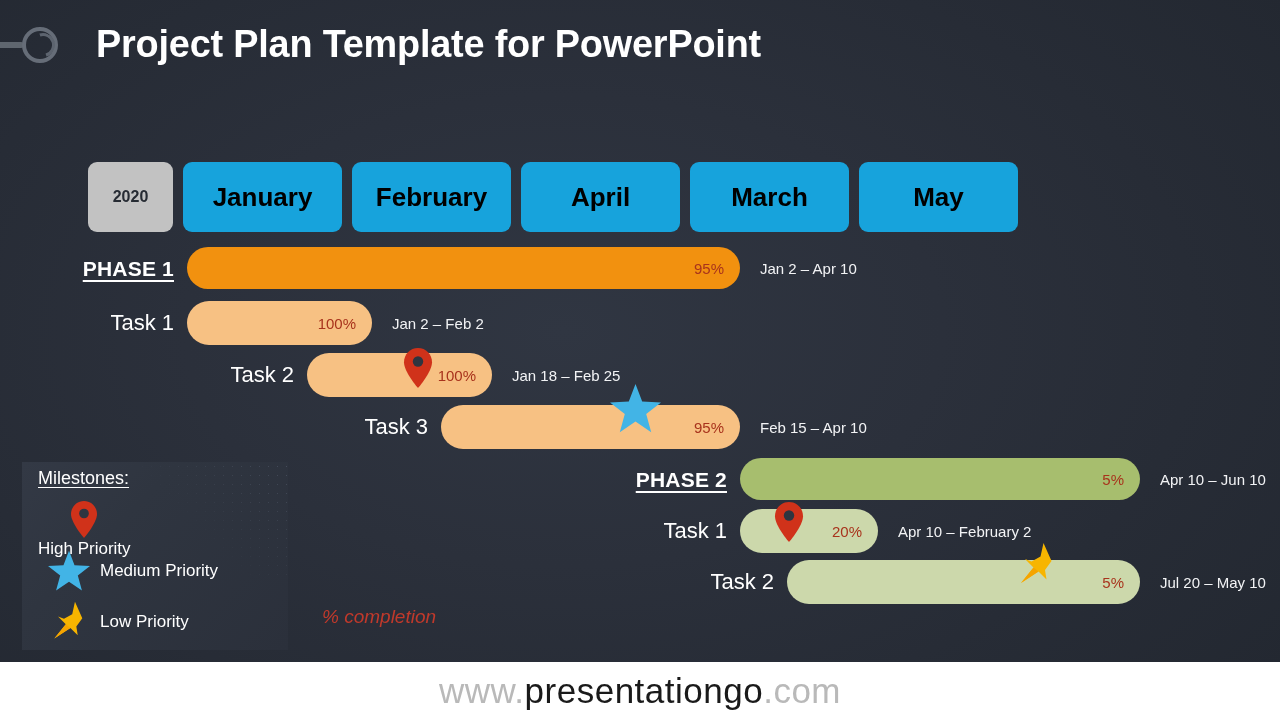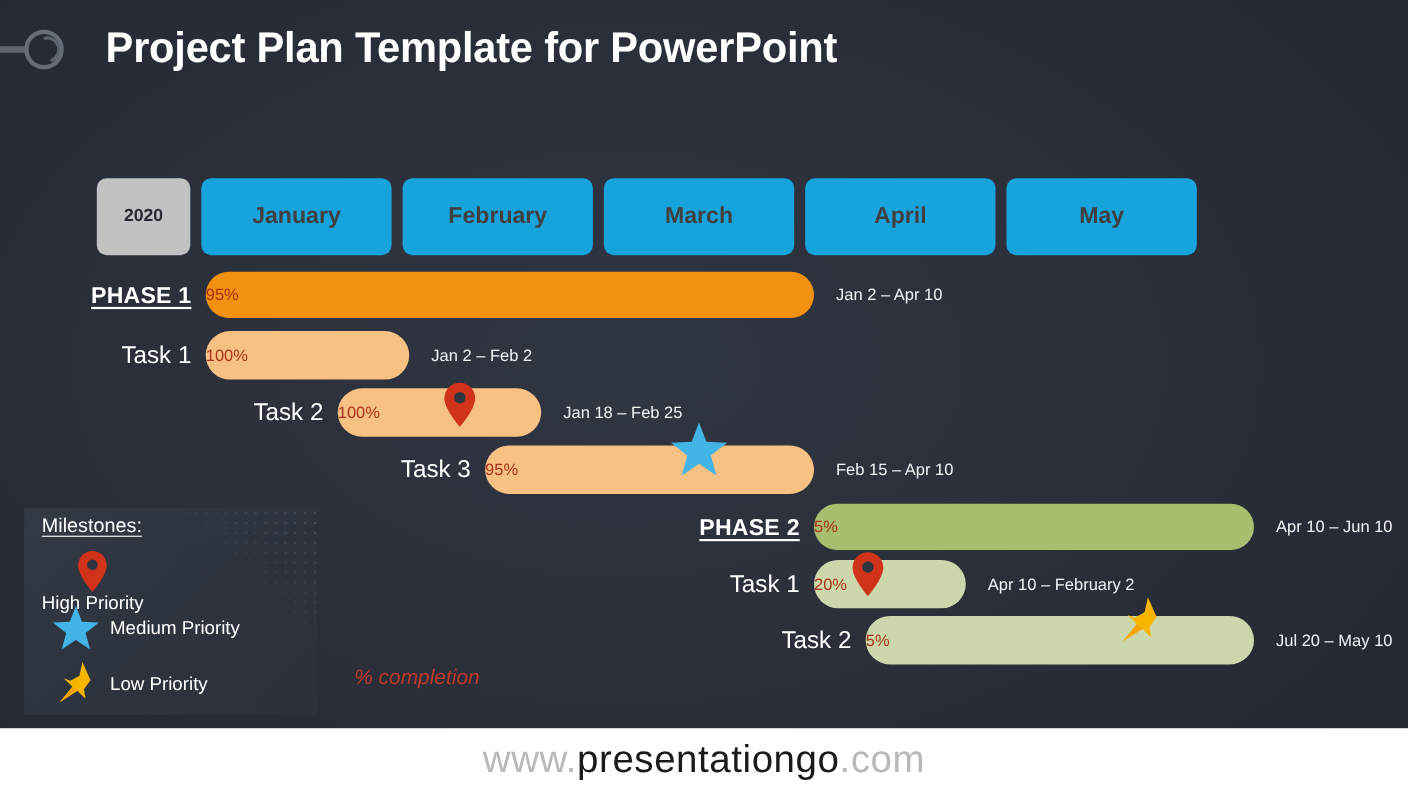--- a/index.html
+++ b/index.html
@@ -75,25 +75,25 @@
     top: 162px;
     display: flex;
     gap: 10px;
   }
   .month-cell {
     height: 70px;
     border-radius: 9px;
     display: flex;
     align-items: center;
     justify-content: center;
-    font-size: 21px;
+    font-size: 26px;
     font-weight: bold;
-    color: #404040;
+    color: #000000;
     background: #17a3dc;
-    width: 173px;
+    width: 159px;
   }
   .month-cell.year-cell {
     background: #c2c2c2;
     color: #262b33;
     width: 85px;
     font-size: 16px;
   }
 
   
   .gantt-row {
@@ -116,21 +116,21 @@
     font-size: 21px;
     text-decoration: underline;
     text-underline-offset: 4px;
     letter-spacing: 0.2px;
   }
   .bar {
     height: 100%;
     border-radius: 22px;
     display: flex;
     align-items: center;
-    justify-content: flex-start;
+    justify-content: flex-end;
     position: relative;
   }
   .bar .pct {
     font-size: 15px;
     color: #a8331c;
     padding-right: 16px;
     font-weight: normal;
   }
   .bar.phase1 { background: #f2910f; height: 42px; border-radius: 21px; }
   .bar.task1p1, .bar.task2p1, .bar.task3p1 { background: #f7c183; }
@@ -239,22 +239,22 @@
     <div class="ring"></div>
     <div class="inner-moon"></div>
   </div>
 
   <div id="page-title">Project Plan Template for PowerPoint</div>
 
   <div id="timeline-header">
     <div class="month-cell year-cell">2020</div>
     <div class="month-cell">January</div>
     <div class="month-cell">February</div>
+    <div class="month-cell">April</div>
     <div class="month-cell">March</div>
-    <div class="month-cell">April</div>
     <div class="month-cell">May</div>
   </div>
 
   <div class="gantt-row" style="left:187px; top:246px; width:553px;">
     <span class="row-label phase">PHASE 1</span>
     <div class="bar phase1" style="width:553px;">
       <span class="pct">95%</span>
     </div>
     <span class="date-label">Jan 2 – Apr 10</span>
   </div>

